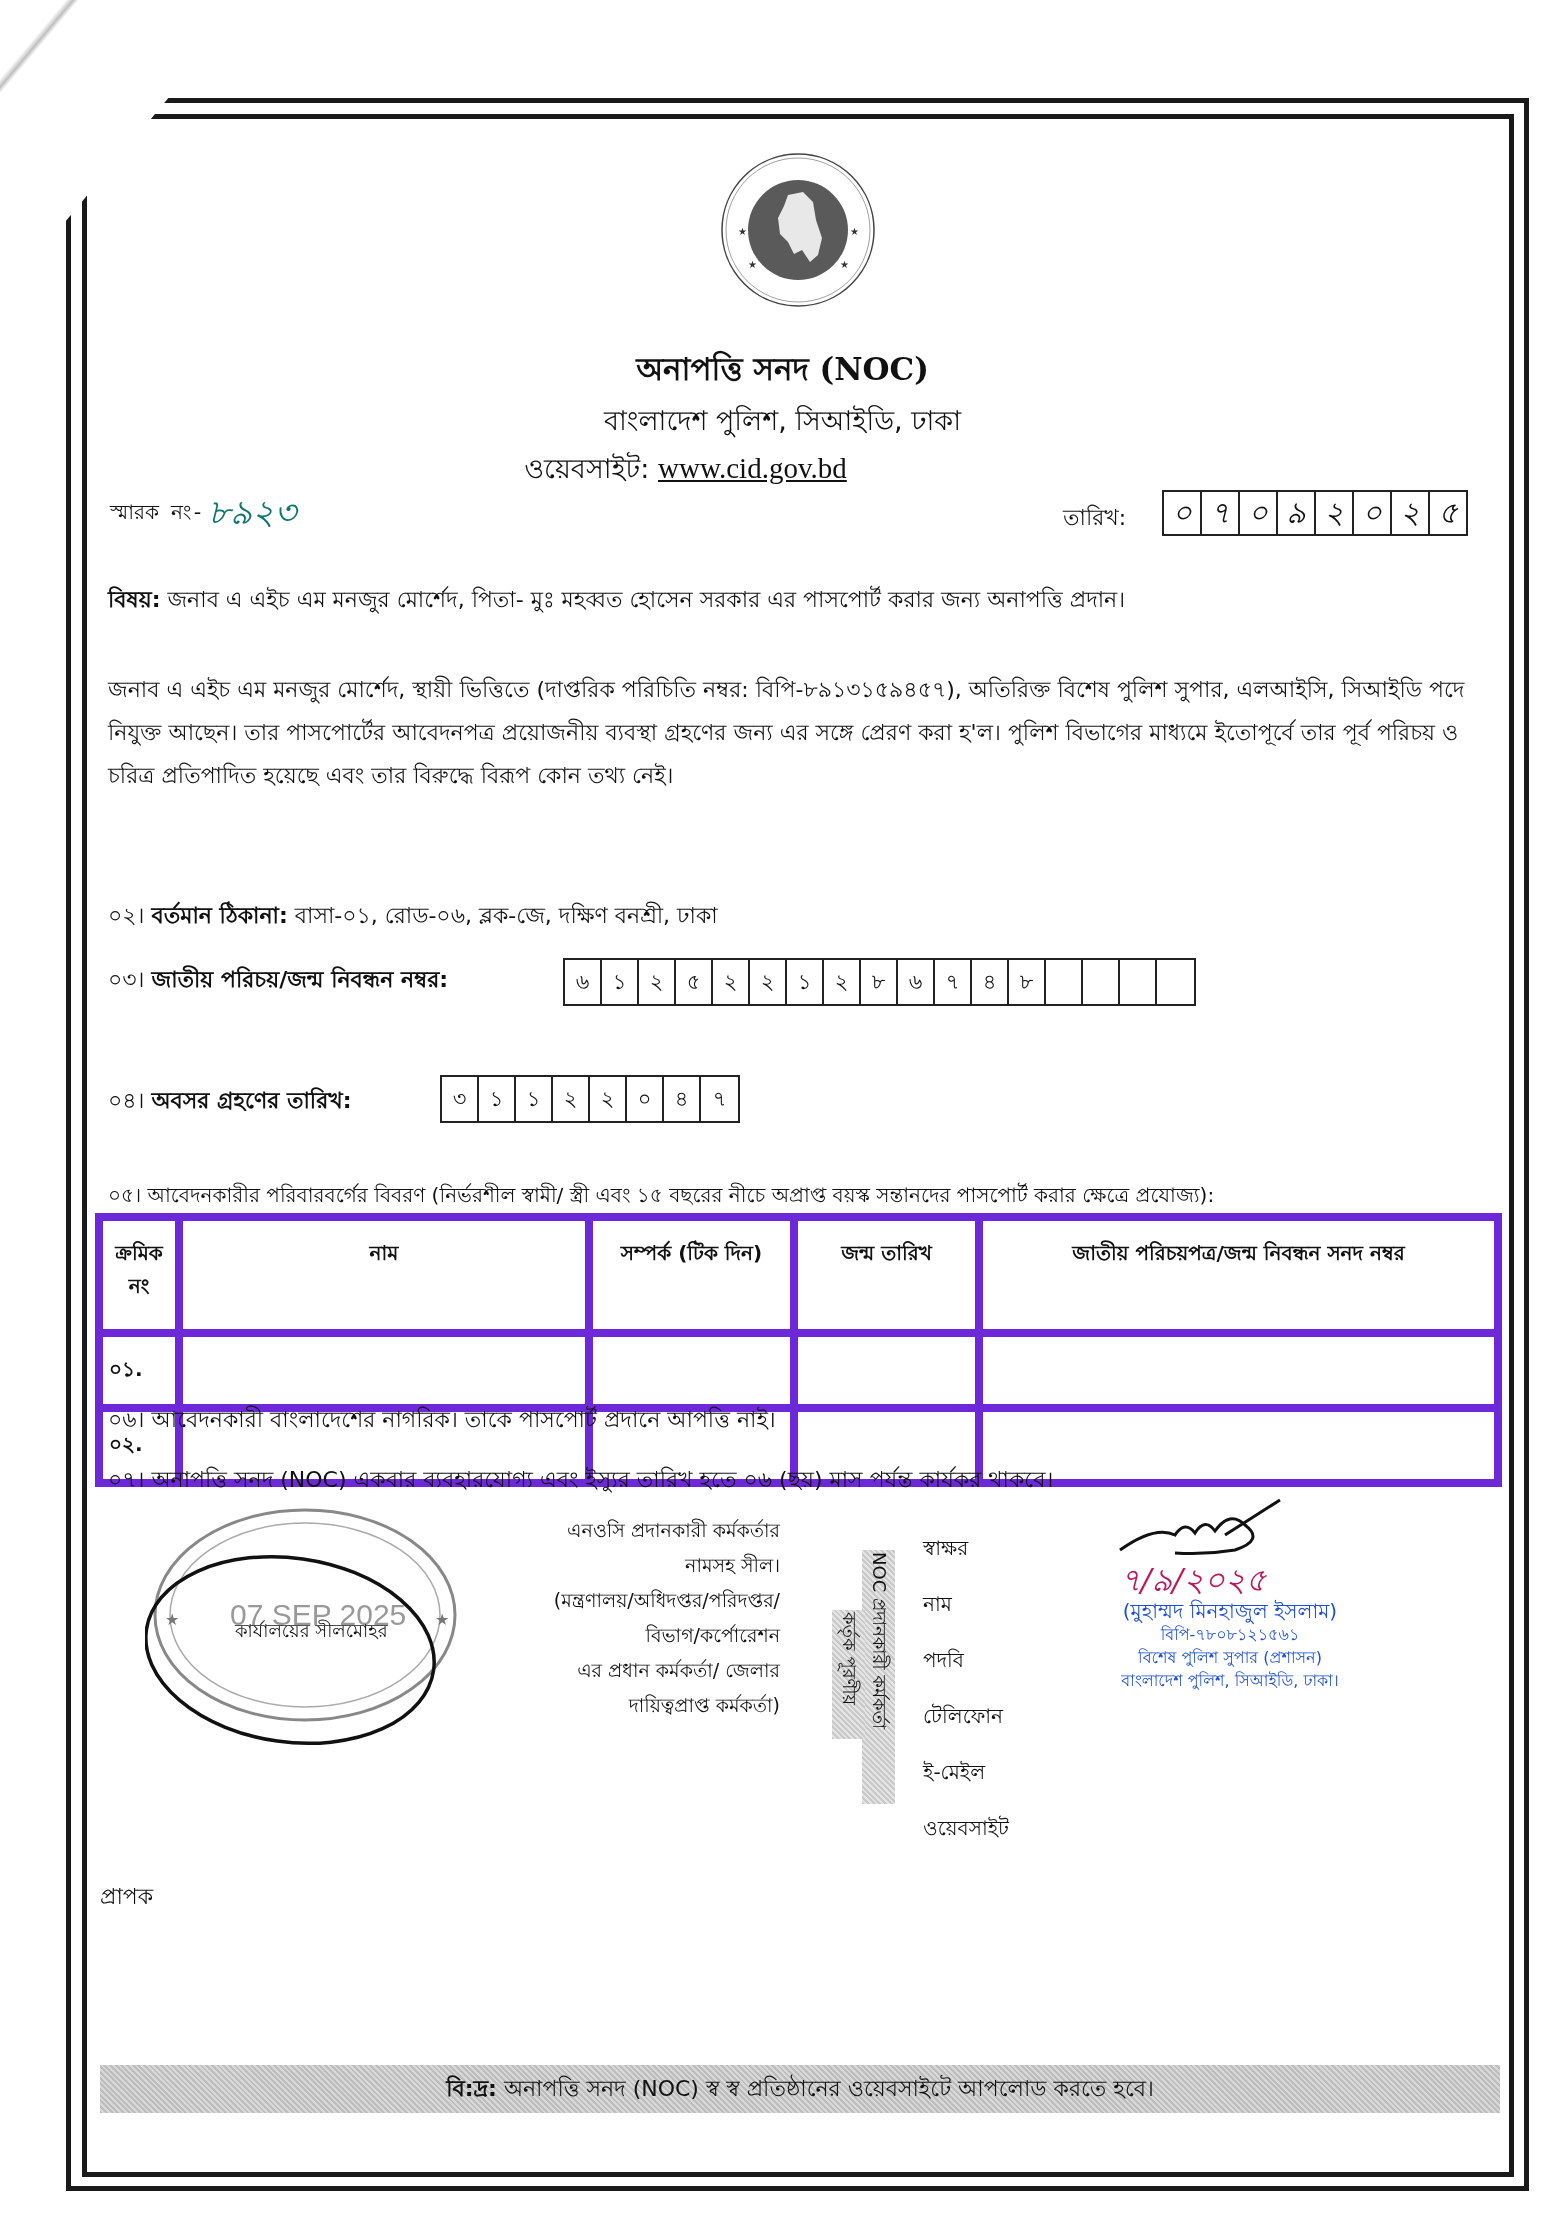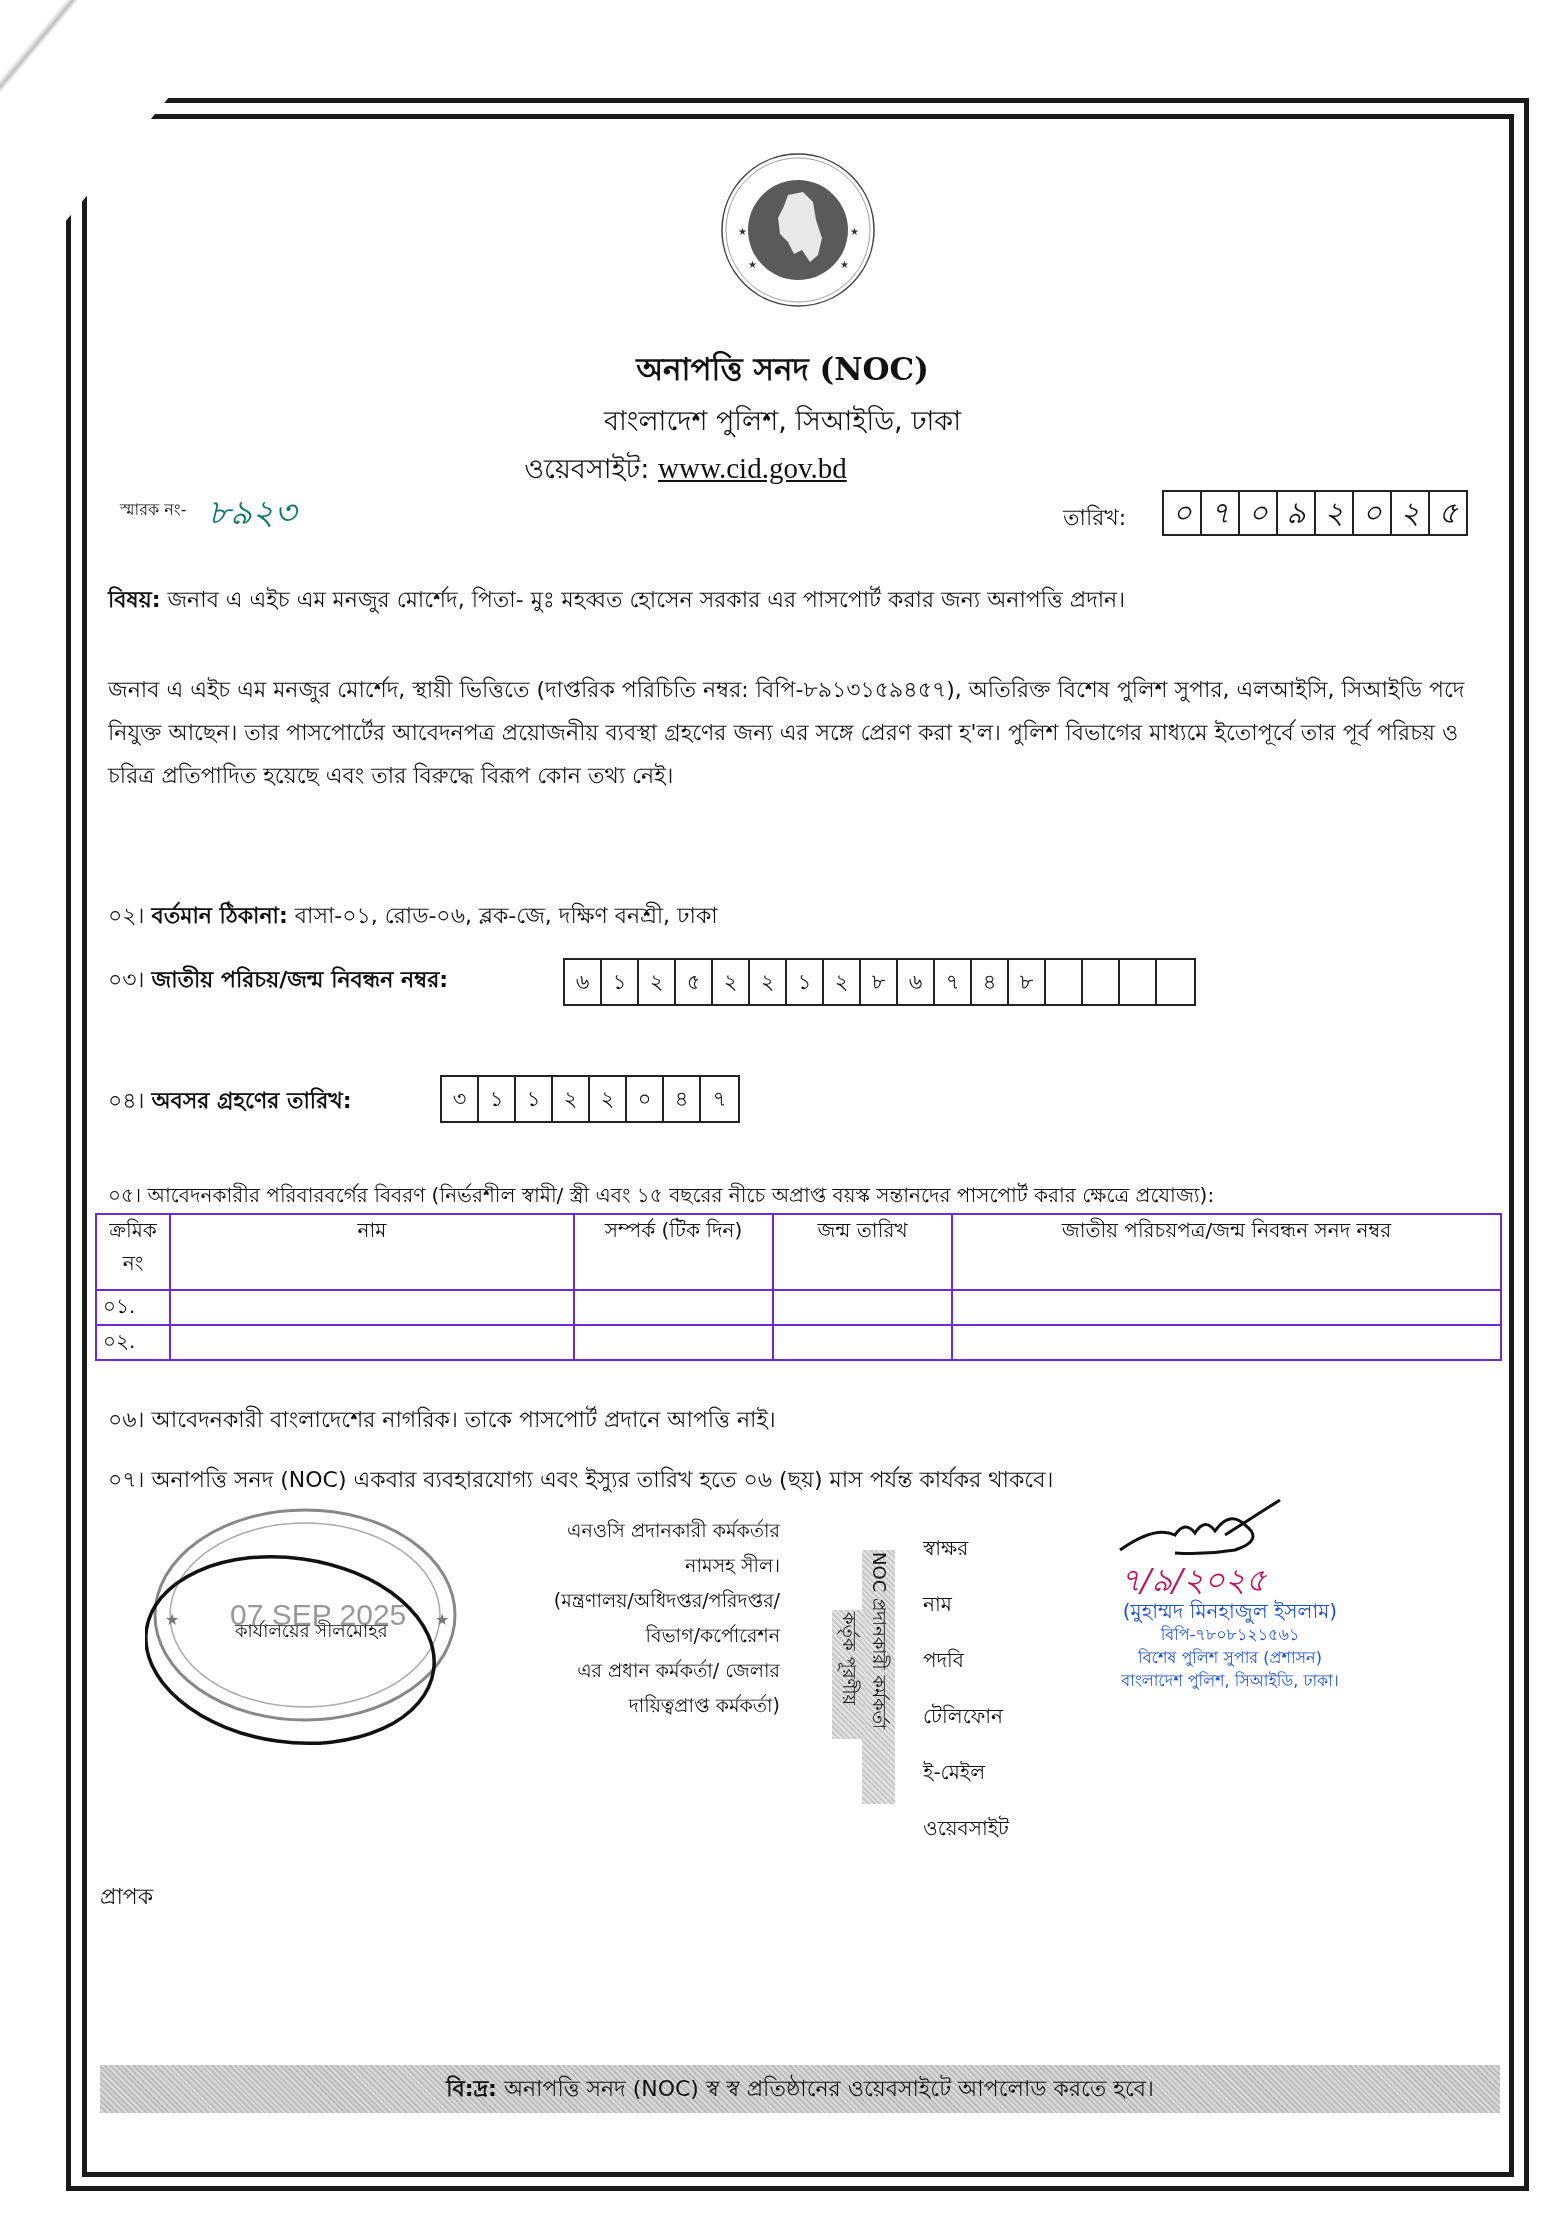--- a/index.html
+++ b/index.html
@@ -16,39 +16,39 @@
       border-top: 300px solid #fff; border-right: 250px solid transparent; }
 
     .abs { position: absolute; }
     .emblem { left: 718px; top: 150px; width: 160px; height: 160px; }
 
     .title { left: 0; width: 1565px; top: 345px; text-align: center; font-family: "DejaVu Serif", serif; font-weight: bold; font-size: 31px; }
     .subtitle { left: 0; width: 1565px; top: 400px; text-align: center; font-size: 27px; }
     .website { left: 0; width: 1371px; top: 448px; text-align: center; font-size: 27px; }
     .website .url { font-family: "Liberation Serif", serif; text-decoration: underline; font-size: 29px; }
 
-    .memo-label { left: 120px; top: 497px; font-size: 16px; }
+    .memo-label { left: 110px; top: 497px; font-size: 20px; font-family: Liberation Mono, monospace; }
     .memo-value { left: 208px; top: 486px; font-size: 34px; font-family: "DejaVu Serif", serif; font-style: italic; color: #0f766e; }
     .date-label { left: 1063px; top: 500px; font-size: 22px; }
     .date-boxes { left: 1162px; top: 490px; display: flex; border: 2px solid #222; }
     .date-boxes span { width: 36px; height: 42px; border-right: 2px solid #222; text-align: center; font-size: 30px; line-height: 42px; font-style: italic; font-family: "DejaVu Serif", serif; }
     .date-boxes span:last-child { border-right: none; }
 
     .subject { left: 108px; top: 582px; width: 1400px; font-size: 22px; }
     .subject b { font-weight: bold; }
     .body-para { left: 108px; top: 668px; width: 1390px; font-size: 22px; line-height: 43px; }
 
     .item { font-size: 22px; }
     .item b { font-weight: bold; }
     .boxes { display: flex; border: 2px solid #222; position: absolute; }
     .boxes span { width: 37px; height: 44px; border-right: 2px solid #222; text-align: center; font-size: 21px; line-height: 44px; box-sizing: border-box; }
     .boxes span:last-child { border-right: none; }
 
     .family-table { position: absolute; left: 95px; top: 1213px; width: 1407px; border-collapse: collapse; font-size: 20px; }
-    .family-table th, .family-table td { border: 2px solid #6d28d9; padding: 0 6px; font-weight: normal; vertical-align: top; }
+    .family-table th, .family-table td { border: 8px solid #6d28d9; padding: 17px 6px; font-weight: bold; vertical-align: top; }
     .family-table th { height: 74px; text-align: center; }
     .family-table td { height: 30px; }
 
     .stamp { left: 145px; top: 1500px; width: 340px; height: 250px; }
     .seal-label { left: 235px; top: 1617px; font-size: 18px; }
     .noc-officer { left: 420px; top: 1513px; width: 360px; text-align: right; font-size: 19px; line-height: 35px; }
 
     .vert-box { background: repeating-linear-gradient(45deg, #c9c9c9 0 2px, #e4e4e4 2px 4px); font-size: 18px; writing-mode: vertical-rl; padding: 2px 1px; }
     .vert-1 { left: 862px; top: 1550px; height: 250px; }
     .vert-2 { left: 832px; top: 1610px; height: 125px; }

